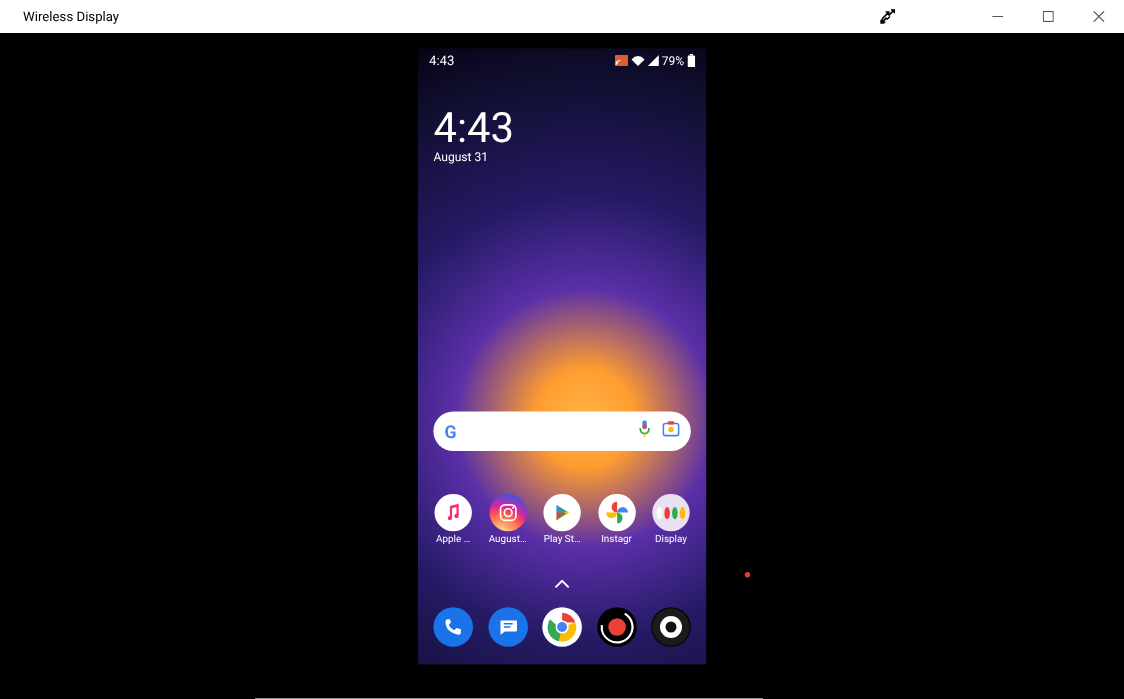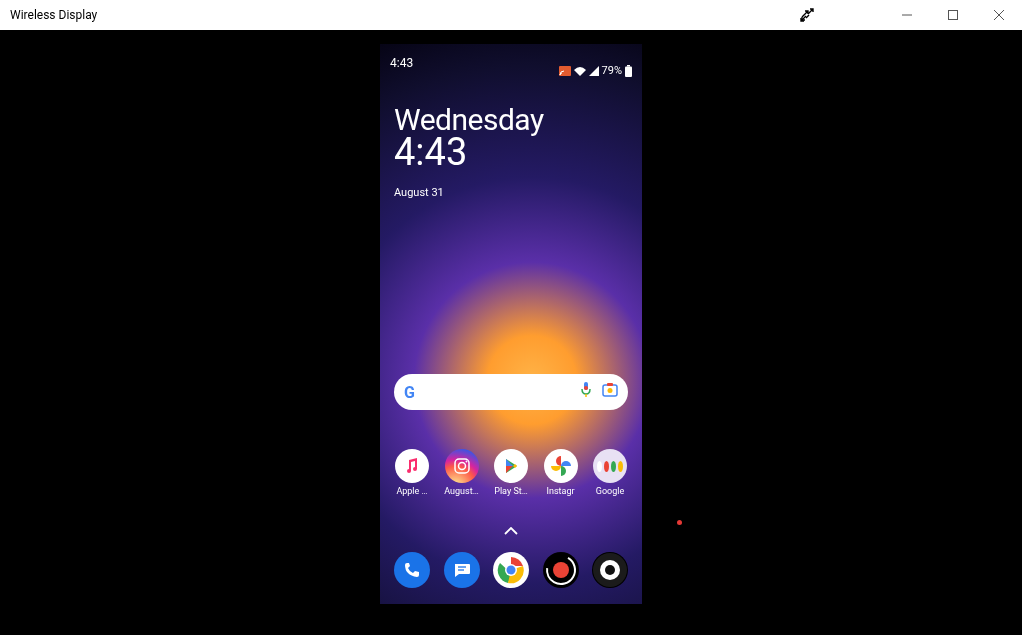--- a/index.html
+++ b/index.html
@@ -14,21 +14,21 @@
 
   
   .titlebar {
     height: 30px;
     width: 100%;
     display: flex;
     align-items: center;
     justify-content: space-between;
     font-size: 12px;
     color: #000;
-    padding-left: 10px;
+    padding-left: 21px;
     box-sizing: border-box;
     background: #fff;
   }
   .titlebar .controls {
     display: flex;
     align-items: center;
     height: 100%;
   }
   .titlebar .fs-icon {
     width: 14px;
@@ -92,21 +92,20 @@
     justify-content: space-between;
     align-items: center;
     font-size: 12px;
     color: #fff;
   }
   .statusbar .right {
     display: flex;
     align-items: center;
     gap: 3px;
     font-size: 11px;
-    margin-top: 16px;
   }
   .statusbar .right .ico {
     display: inline-flex;
   }
 
   
   .clockwidget {
     position: absolute;
     top: 58px;
     left: 14px;
@@ -118,21 +117,21 @@
     letter-spacing: -0.5px;
   }
   .clockwidget .time {
     font-size: 38px;
     font-weight: 400;
     line-height: 1;
     margin-top: -4px;
   }
   .clockwidget .date {
     font-size: 11px;
-    margin-top: 15px;
+    margin-top: 0;
   }
 
   
   .searchbar {
     position: absolute;
     top: 330px;
     left: 14px;
     right: 14px;
     height: 36px;
     background: #fff;
@@ -280,21 +279,20 @@
         <span class="ico">
           <svg width="7" height="12" viewBox="0 0 7 12">
               <rect x="2" y="0" width="3" height="1.5" fill="#fff"></rect>
               <rect x="0" y="1.5" width="7" height="10.5" rx="1" fill="#fff"></rect>
             </svg>
         </span>
       </div>
     </div>
 
     <div class="clockwidget">
-      <div class="day">Wednesday</div>
       <div class="time">4:43</div>
       <div class="date">August 31</div>
     </div>
 
     <div class="searchbar">
       <span class="g-logo"><span class="b">G</span></span>
       <div class="end">
         <span>
           <svg width="12" height="16" viewBox="0 0 12 16">
               <rect x="4" y="0" width="4" height="8" rx="2" fill="#4285f4"></rect>
@@ -354,21 +352,21 @@
         </div>
         <div class="label">Instagr</div>
       </div>
       <div class="app">
         <div class="icon bg-gfolder">
           <div class="mini" style="background:#fff"></div>
           <div class="mini" style="background:#ea4335"></div>
           <div class="mini" style="background:#34a853"></div>
           <div class="mini" style="background:#fbbc05"></div>
         </div>
-        <div class="label">Google</div>
+        <div class="label">Display</div>
       </div>
     </div>
 
     <div class="up-chev">
       <svg width="14" height="8" viewBox="0 0 14 8">
           <path d="M1 7 L7 1 L13 7" stroke="#fff" stroke-width="1.8" fill="none"></path>
         </svg>
     </div>
 
     <div class="dock">

